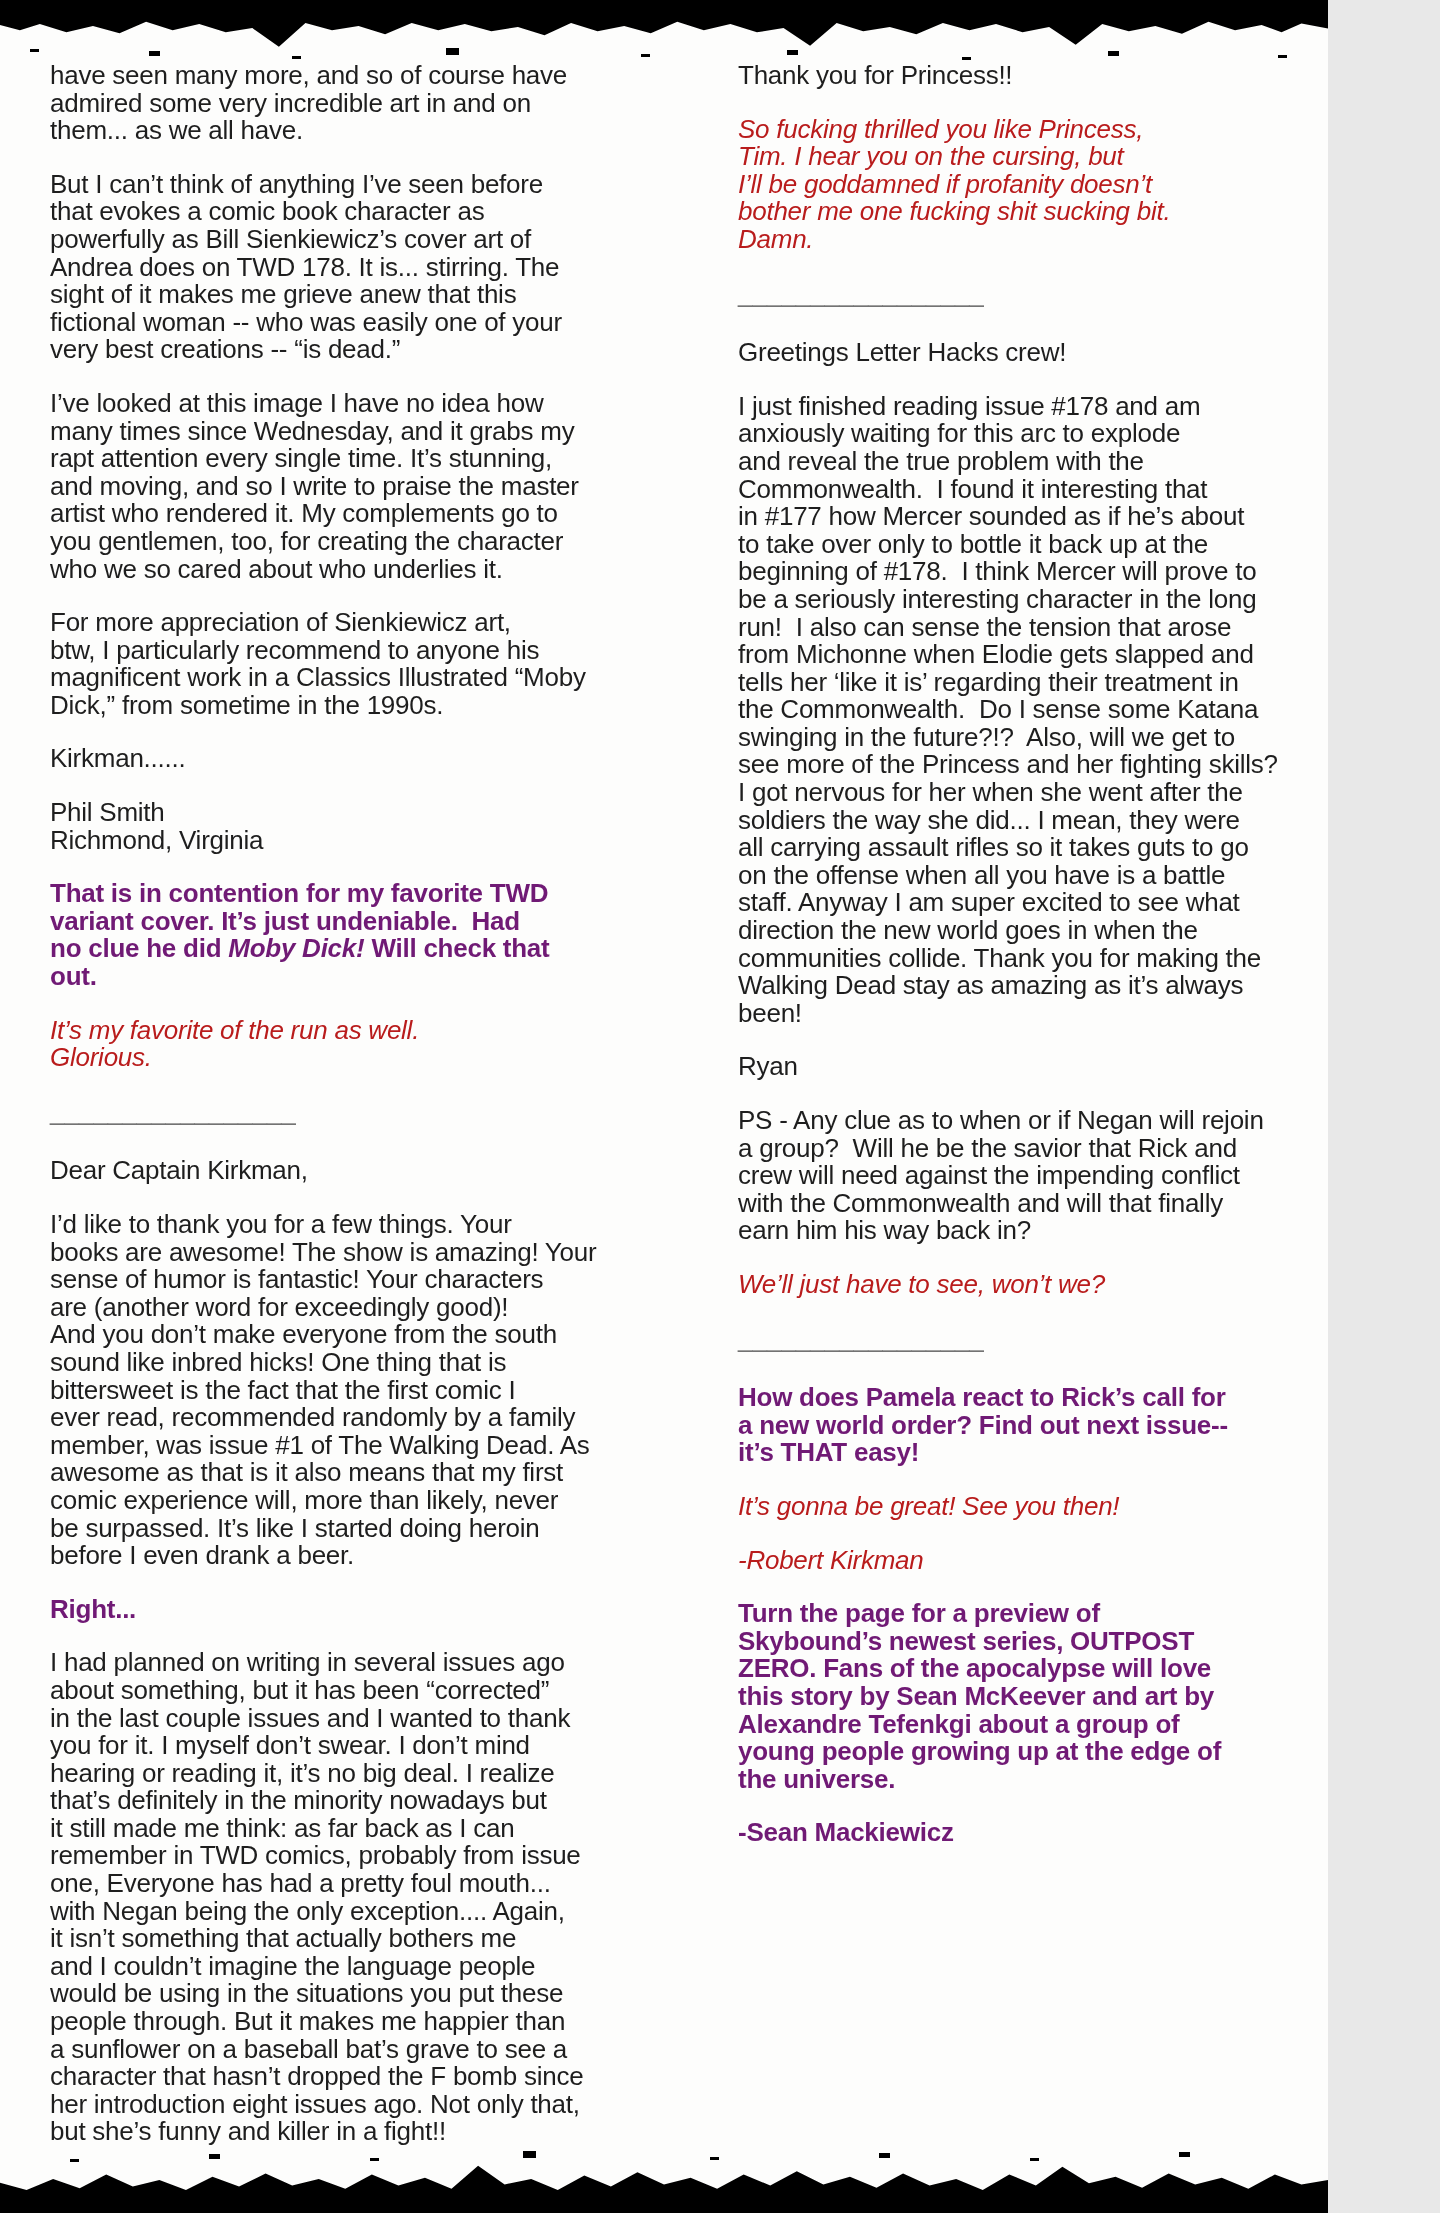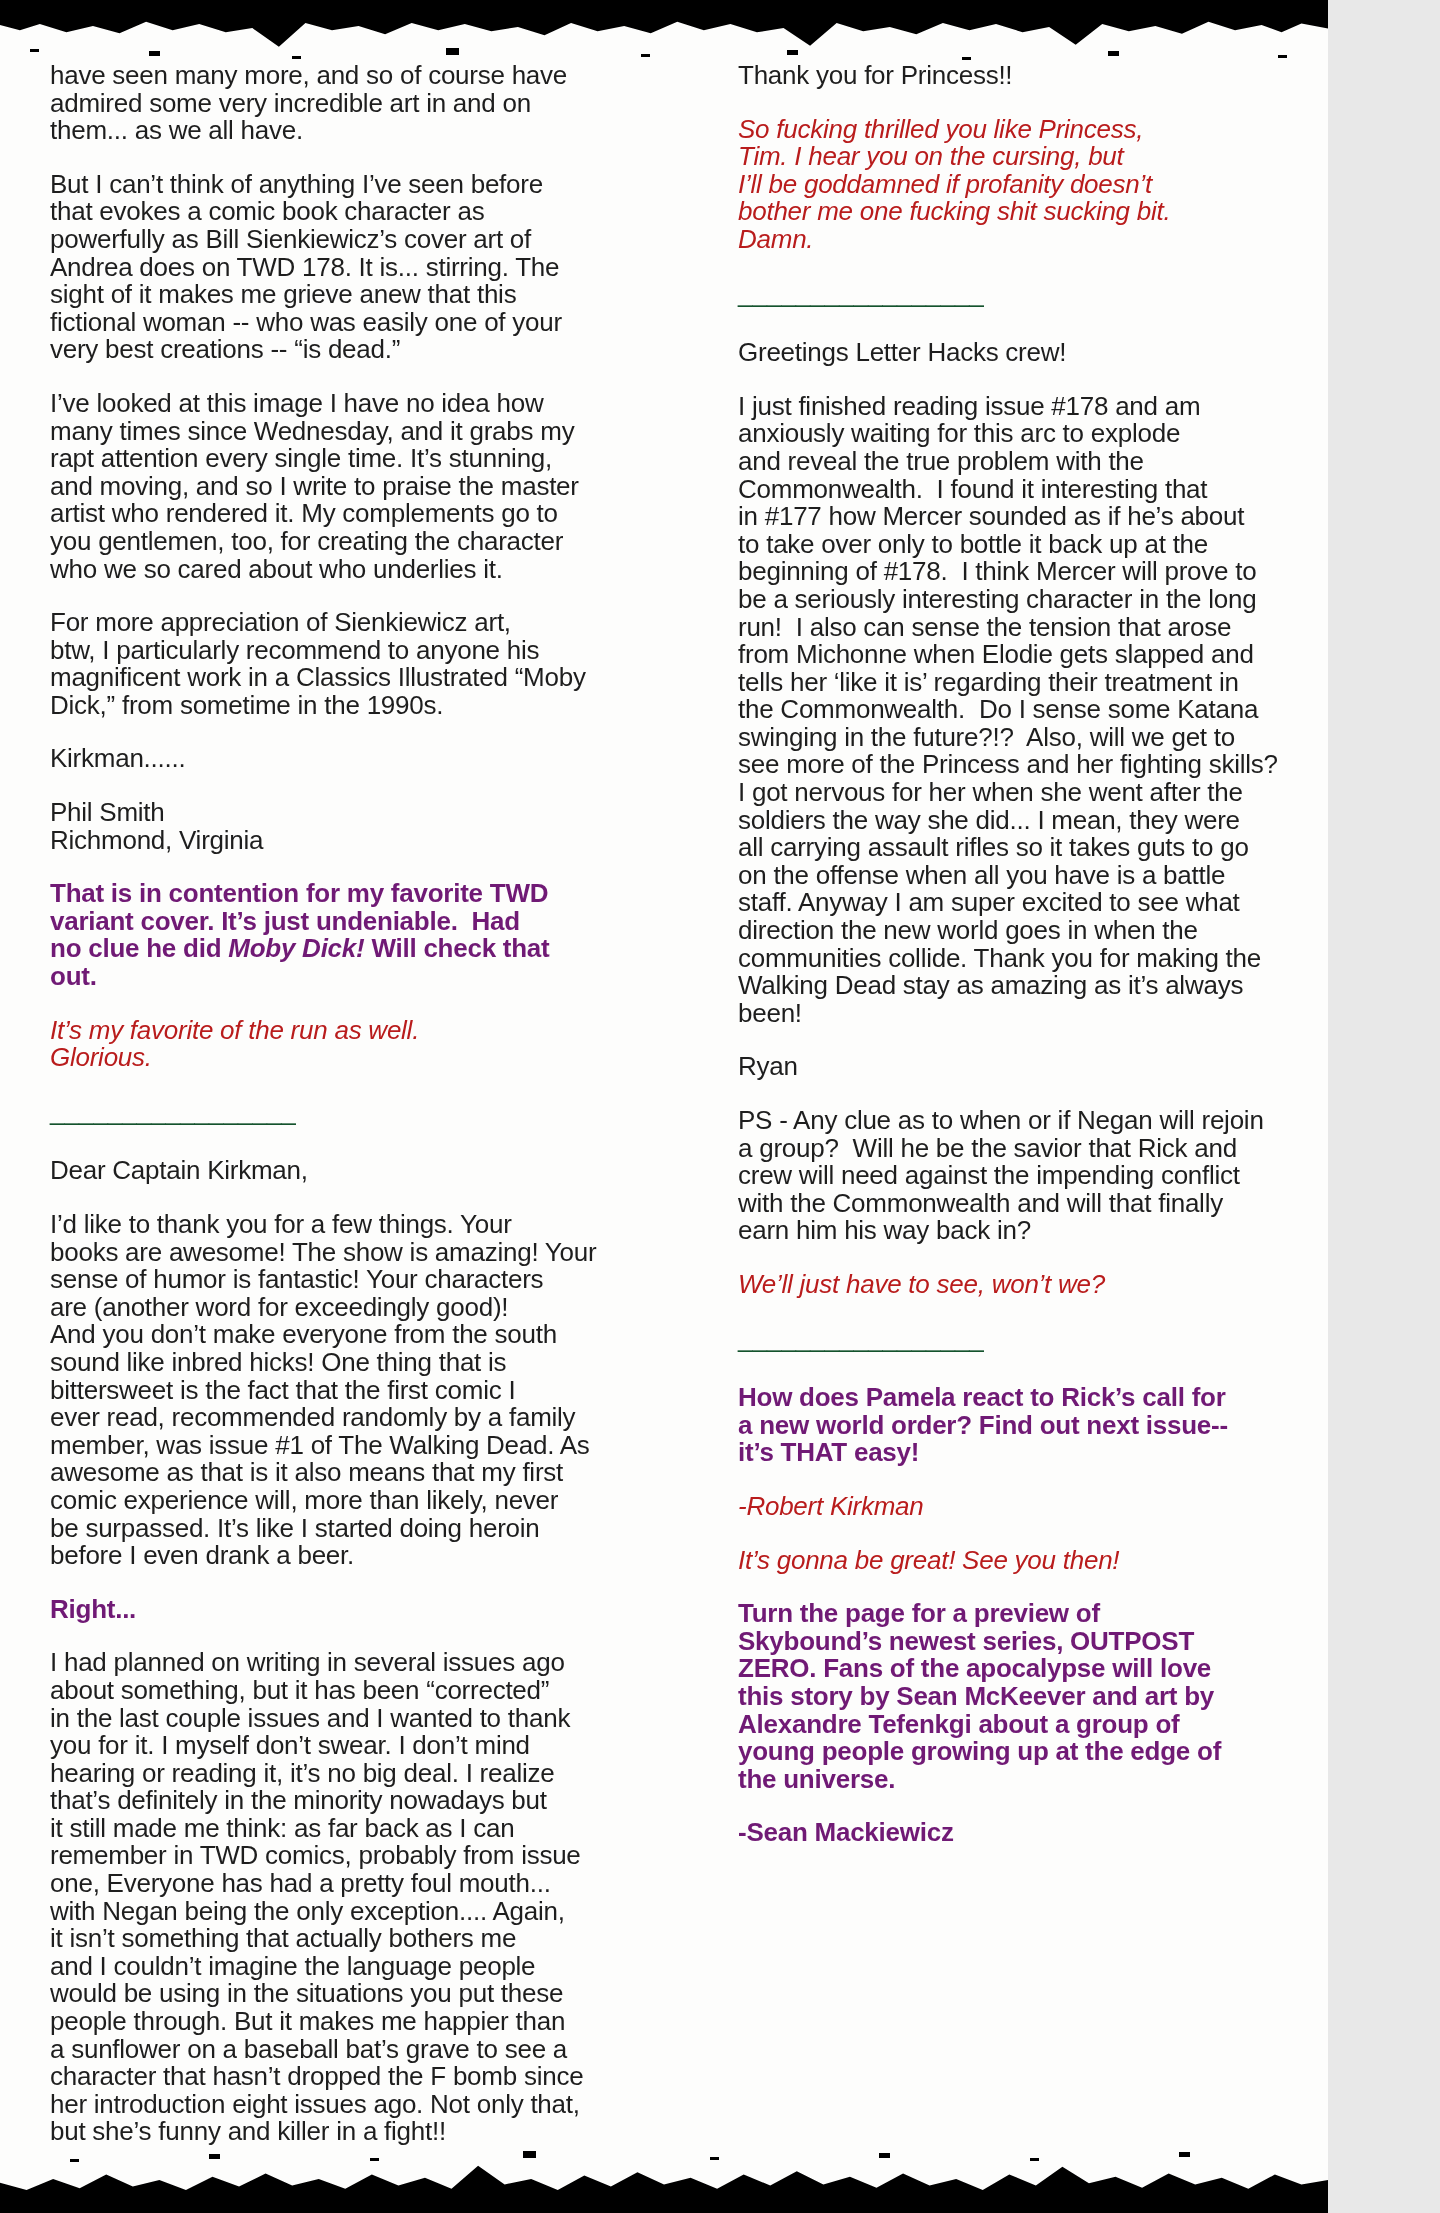--- a/index.html
+++ b/index.html
@@ -68,21 +68,21 @@
   .para {
     margin: 0 0 26px 0;
     font-size: 26px;
     line-height: 27.6px;
     letter-spacing: -0.25px;
     color: #1e1e1e;
     white-space: pre;
   }
   .para.bold { font-weight: bold; color: #701a75; }
   .para.gray { font-weight: normal; font-style: italic; color: #b91c1c; }
-  .para.divider { color: #14532d; margin-top: 4px; margin-bottom: 32px; letter-spacing: 0; }
+  .para.divider { color: #737373; margin-top: 4px; margin-bottom: 32px; letter-spacing: 0; }
   .para em { font-style: italic; }
 </style>
 </head>
 <body>
 
 <div class="page">
   <div class="bar bar-top"></div>
   <div class="speck speck-top"></div>
 
   <div class="content">
@@ -188,22 +188,22 @@
         <div class="para ">PS - Any clue as to when or if Negan will rejoin
 a group?  Will he be the savior that Rick and
 crew will need against the impending conflict
 with the Commonwealth and will that finally
 earn him his way back in?</div>
         <div class="para gray">We’ll just have to see, won’t we?</div>
         <div class="para divider">_________________</div>
         <div class="para bold">How does Pamela react to Rick’s call for
 a new world order? Find out next issue--
 it’s THAT easy!</div>
+        <div class="para gray">It’s gonna be great! See you then!</div>
         <div class="para gray">-Robert Kirkman</div>
-        <div class="para gray">It’s gonna be great! See you then!</div>
         <div class="para bold">Turn the page for a preview of
 Skybound’s newest series, OUTPOST
 ZERO. Fans of the apocalypse will love
 this story by Sean McKeever and art by
 Alexandre Tefenkgi about a group of
 young people growing up at the edge of
 the universe.</div>
         <div class="para bold">-Sean Mackiewicz</div>
       </div>
   </div>

